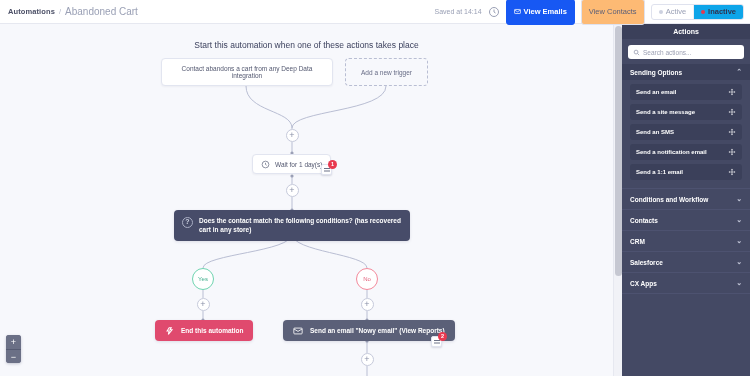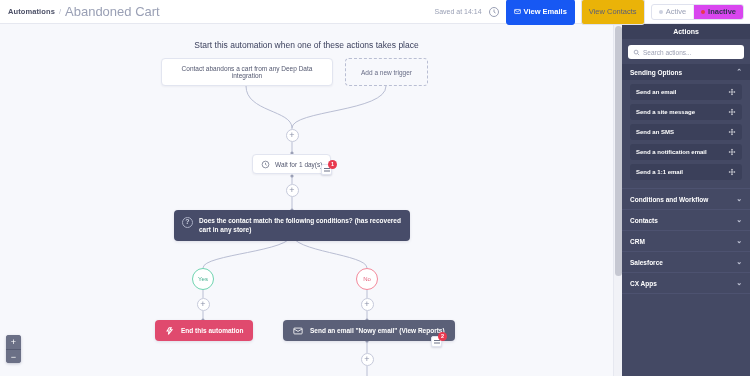--- a/index.html
+++ b/index.html
@@ -15,43 +15,43 @@
   .topbar {
     position: absolute; top: 0; left: 0; width: 750px; height: 24px;
     background: #ffffff;
     border-bottom: 1px solid #e6e8f0;
     display: flex; align-items: center;
     z-index: 20;
   }
   .breadcrumb { display: flex; align-items: center; gap: 4px; padding-left: 8px; }
   .bc-root { font-size: 7.5px; color: #4b4f66; font-weight: bold; letter-spacing: .1px; }
   .bc-sep { font-size: 7.5px; color: #b6bacb; }
-  .bc-leaf { font-size: 13px; color: #9aa0b5; }
+  .bc-leaf { font-size: 10px; color: #9aa0b5; }
 
   .topbar-right {
     margin-left: auto; display: flex; align-items: center; gap: 6px; padding-right: 6px;
   }
   .saved-text { font-size: 7px; color: #9aa0b5; }
   .history-icon { width: 12px; height: 12px; color: #9aa0b5; display:block; }
   .btn {
     font-size: 7.5px; font-weight: bold; border-radius: 3px;
     display: inline-flex; align-items: center; gap: 3px;
     height: 16px; padding: 12px 7px; cursor: pointer; white-space: nowrap;
   }
   .btn-primary { background: #1758f3; color: #fff; border: 1px solid #1758f3; }
-  .btn-ghost { background: #eab308; color: #5a5f78; border: 1px solid #dfe2ee; font-weight: normal;}
+  .btn-ghost { background: #fdba74; color: #5a5f78; border: 1px solid #dfe2ee; font-weight: normal;}
   .seg {
     display: inline-flex; align-items: center;
     border: 1px solid #dfe2ee; border-radius: 3px; background: #fff; overflow: hidden; height: 16px;
   }
   .seg-item {
     display: inline-flex; align-items: center; gap: 3px;
     font-size: 7.5px; padding: 0 7px; height: 100%; cursor: pointer; color: #9aa0b5;
   }
-  .seg-item.active { color: #2f3350; font-weight: bold; background: #d946ef; }
+  .seg-item.active { color: #2f3350; font-weight: bold; background: #0ea5e9; }
   .seg-item:first-child { border-right: 1px solid #eceef6; }
   .dot { width: 4px; height: 4px; border-radius: 50%; display:inline-block; }
   .dot-grey { background: #cdd1e0; }
   .dot-red  { background: #e8394f; }
   .env-icon { width: 7px; height: 7px; display:block; }
 
   
   .canvas {
     position: absolute; top: 24px; left: 0; width: 613px; height: 352px;
     background: #f7f8fc; overflow: hidden; padding-left: 12px;

